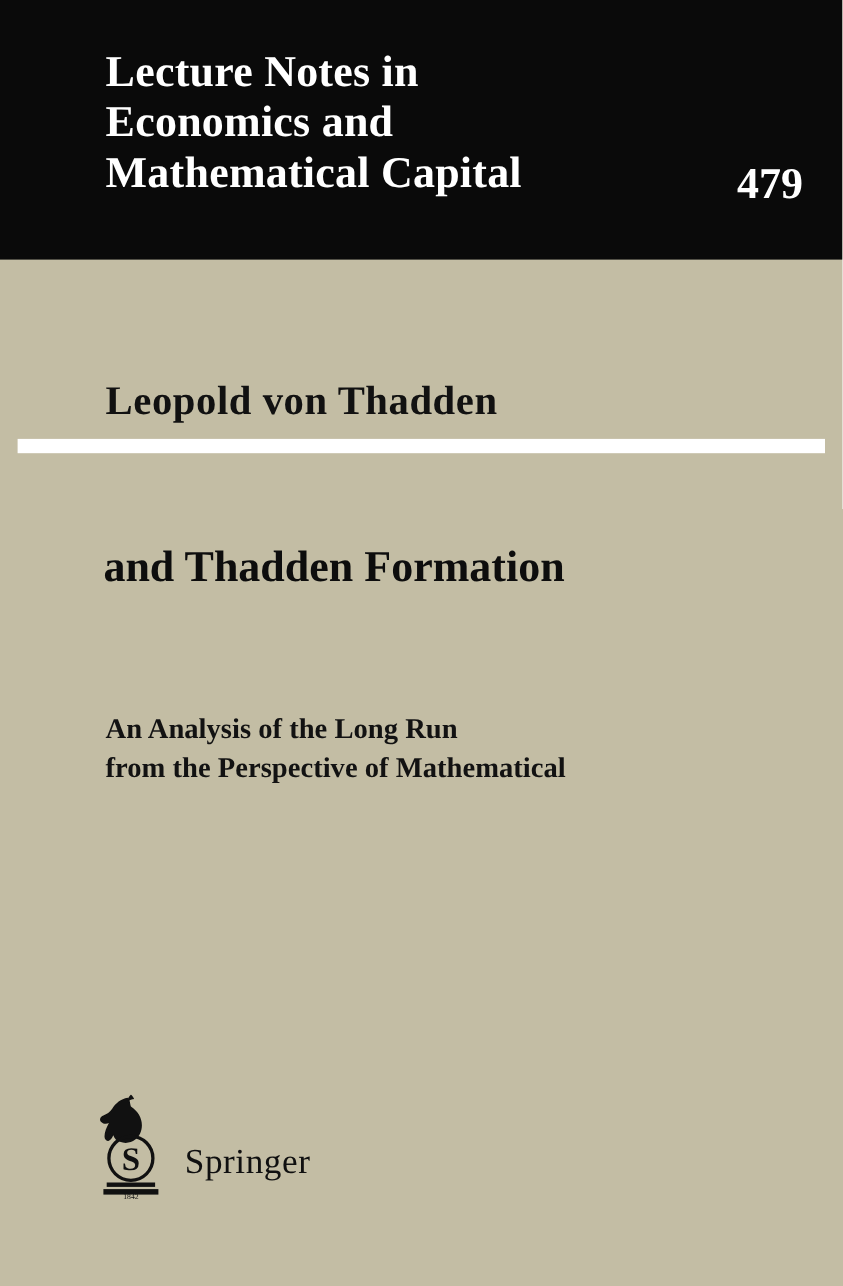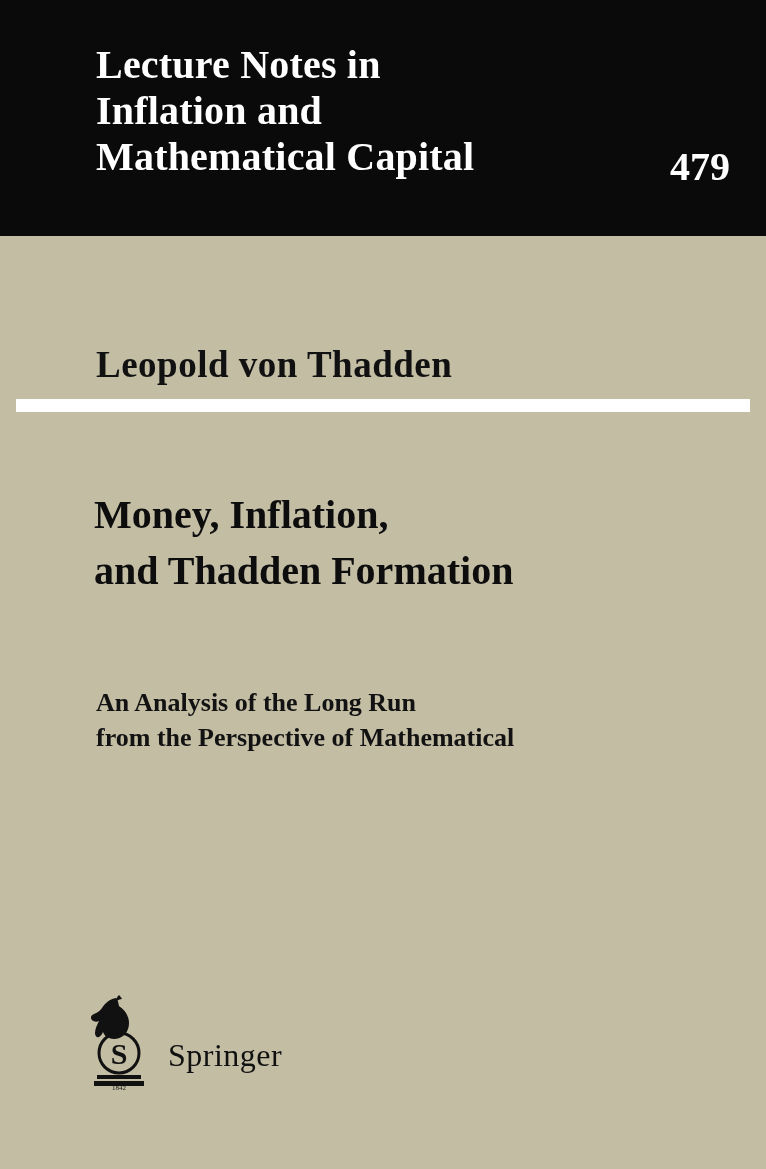--- a/index.html
+++ b/index.html
@@ -88,21 +88,20 @@
   
   #book-subtitle {
     position: absolute;
     left: 96px;
     top: 645px;
     width: 600px;
     color: #121212;
     font-weight: bold;
     font-size: 26px;
     line-height: 35px;
-    margin-top: 40px;
   }
   #book-subtitle .line {
     display: block;
     white-space: nowrap;
   }
   
   #publisher {
     position: absolute;
     left: 86px;
     top: 995px;
@@ -124,32 +123,31 @@
   }
 </style>
 </head>
 <body>
 
 <div id="cover">
 
   <div id="series-band">
     <div id="series-title">
       <span class="line">Lecture Notes in</span>
-      <span class="line">Inflation and</span>
+      <span class="line">Economics and</span>
       <span class="line">Mathematical Capital</span>
     </div>
     <div id="series-number">479</div>
   </div>
 
   <div id="author">Leopold von Thadden</div>
 
   <div id="rule"></div>
 
   <div id="book-title">
-    <span class="line">Money, Inflation,</span>
     <span class="line">and Thadden Formation</span>
   </div>
 
   <div id="book-subtitle">
     <span class="line">An Analysis of the Long Run</span>
     <span class="line">from  the Perspective of Mathematical</span>
   </div>
 
   <div id="publisher">
     <span id="publisher-logo">

